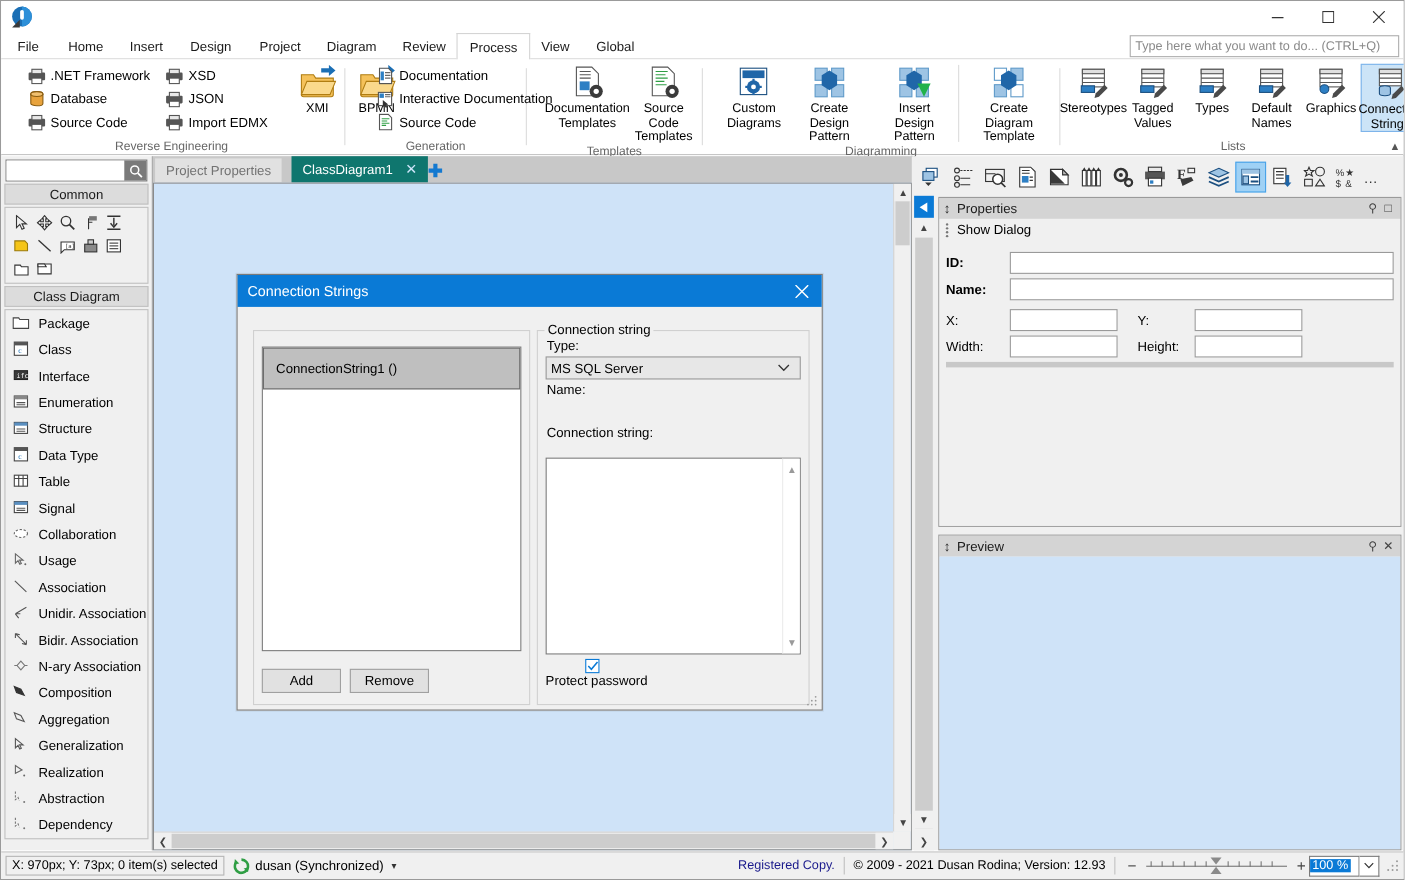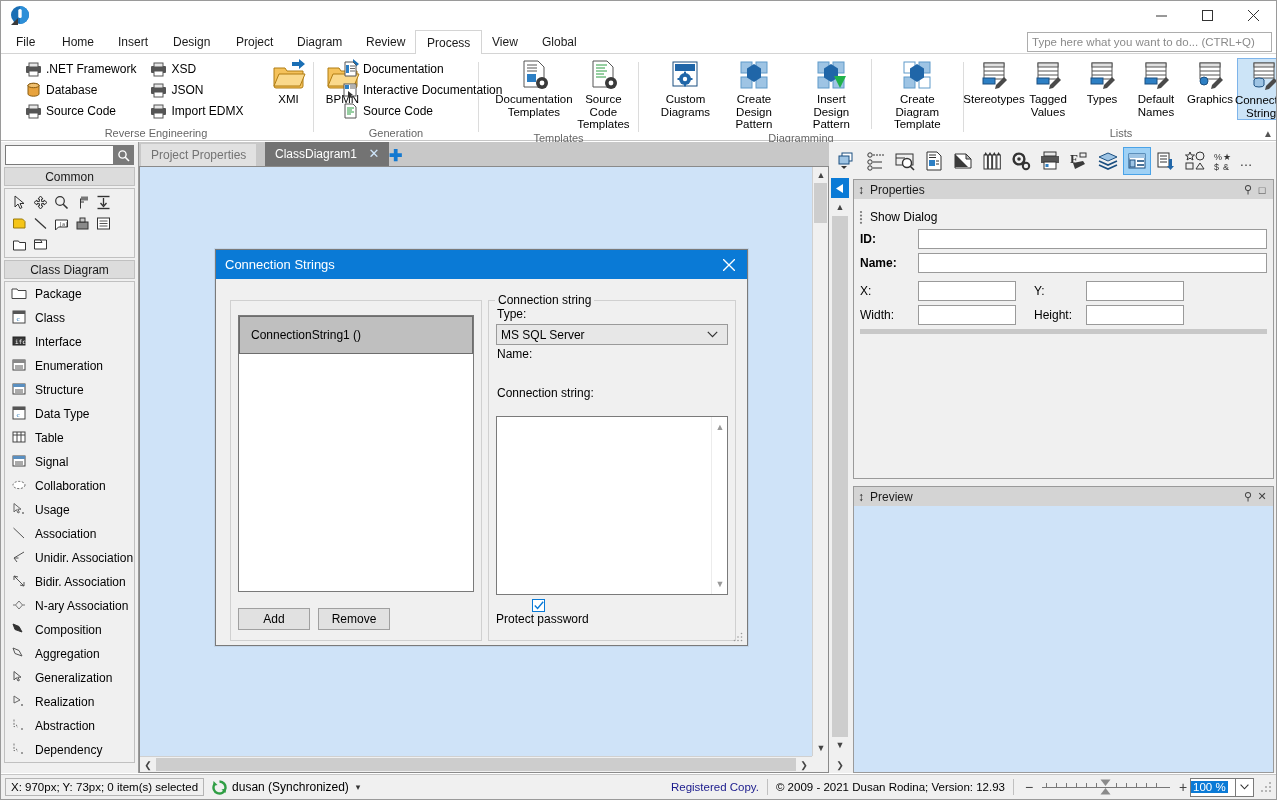--- a/index.html
+++ b/index.html
@@ -128,21 +128,21 @@
     background: #f0f0f0;
   }
   .tabstrip {
     position: absolute; left: 0; top: 0; right: 0; height: 24px; background: #c8c8c8;
   }
   .dtab {
     position: absolute; top: 2px; height: 22px; line-height: 22px; padding: 0 10px;
     font-size: 12px; white-space: nowrap;
   }
   .dtab.inactive { background: #e1e1e1; color: #737373; }
-  .dtab.active { background: #737373; color: #ffffff; top: 0; height: 24px; line-height: 24px; }
+  .dtab.active { background: #0f766e; color: #ffffff; top: 0; height: 24px; line-height: 24px; }
   .dtab-x { margin-left: 8px; color: #cfe6fb; font-size: 13px; }
   .tab-plus { position: absolute; top: 4px; font-size: 16px; color: #1479d0; font-weight: bold; }
   .canvas {
     position: absolute; left: 0; top: 24px; right: 0; bottom: 0;
     background: #cfe3f8;
     border: 1px solid #8a8a8a;
     overflow: hidden;
   }
   .canvas-inner {
     position: absolute; left: 0; top: 0; right: 16px; bottom: 16px;
@@ -194,21 +194,21 @@
   }
   .panel-header {
     height: 19px; background: #d4d4d4; display: flex; align-items: center;
     padding: 0 4px; font-size: 12px; color: #1a1a1a;
   }
   .panel-title { flex: 1; margin-left: 6px; }
   .panel-btn { width: 14px; text-align: center; font-size: 11px; color: #444; }
   .panel-body { position: absolute; left: 0; right: 0; top: 19px; bottom: 0; background: #f0f0f0; overflow: hidden; }
 
   .show-dialog-row {
-    display: flex; align-items: flex-end; height: 22px; margin: 3px 0 5px 4px; font-size: 12px;
+    display: flex; align-items: flex-start; height: 22px; margin: 3px 0 5px 4px; font-size: 12px;
   }
   .grip { width: 6px; height: 14px; margin-right: 6px; }
 
   .prop-row { display: flex; align-items: center; margin: 0 6px 4px 6px; }
   .prop-label { width: 58px; font-size: 12px; }
   .prop-label.bold { font-weight: bold; }
   .prop-input {
     flex: 1; height: 20px; border: 1px solid #9a9a9a; background: #ffffff;
     font-size: 12px; padding: 0 3px; font-family: "Liberation Sans", sans-serif;
   }

